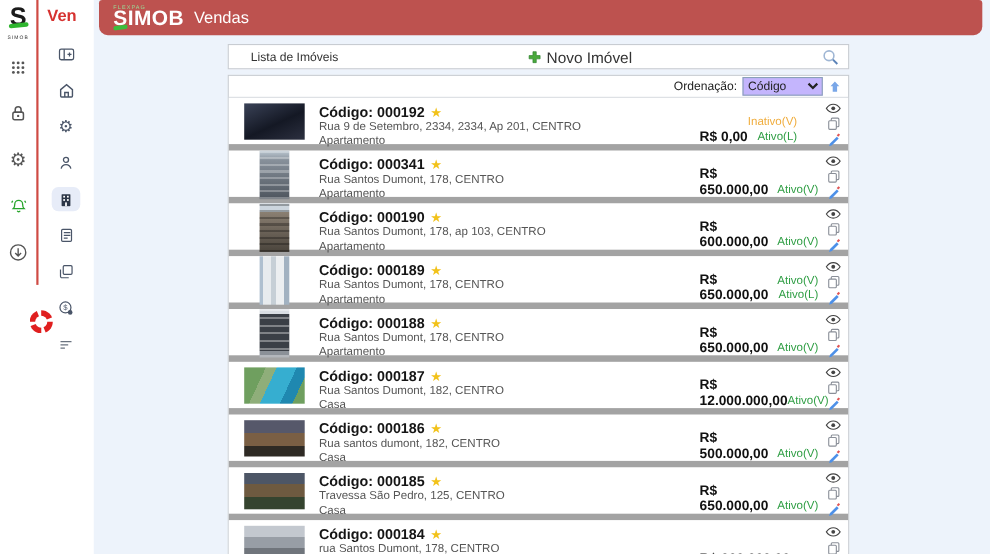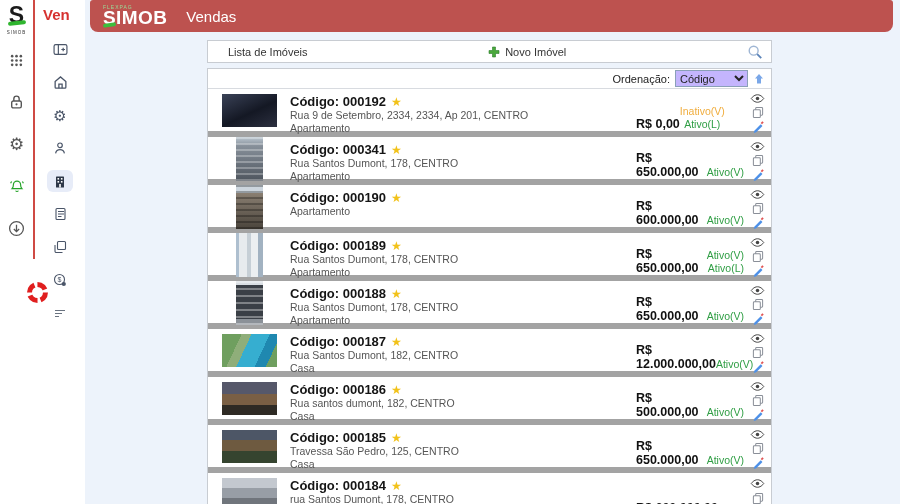--- a/index.html
+++ b/index.html
@@ -25,27 +25,27 @@
   .sb2-icons .it { width:26px; height:22px; display:flex; align-items:center; justify-content:center; border-radius:6px; cursor:pointer; }
   .sb2-icons .it.active { background:#e7ecf8; }
 
   
   .main { position:absolute; left:85px; top:0; width:815px; height:504px; background:#edf3fb; }
   .appbar { position:absolute; left:5px; top:0; width:803px; height:32px; background:#bd524f; border-radius:3px 3px 8px 8px; display:flex; align-items:center; padding-left:13px; }
   .brand-wrap { position:relative; line-height:1; }
   .brand-top { font-size:5px; color:#98dc98; letter-spacing:1px; display:block; }
   .brand { font-size:19px; font-weight:800; color:#fff; letter-spacing:.4px; position:relative; display:inline-block; line-height:16px; }
   .brand .swoosh2 { position:absolute; left:0; bottom:0; width:13px; height:3.5px; background:#3dbd3d; border-radius:2px; transform:rotate(-8deg); }
-  .app-title { color:#fff; font-size:15px; font-weight:500; margin-left:19px; }
+  .app-title { color:#fff; font-size:15px; font-weight:500; margin-left:9px; }
 
   
   .toolbar { position:absolute; left:122px; top:40px; width:565px; height:23px; background:#fff; border:1px solid #c8ccd2; display:flex; align-items:center; padding:0 8px; }
   .toolbar .title { font-size:11px; color:#333;margin-left:12px; }
   .toolbar .center { flex:1; display:flex; justify-content:center; align-items:center; gap:5px; cursor:pointer; }
-  .toolbar .center span { font-size:11px; color:#333; }
+  .toolbar .center span { font-size:14px; color:#333; }
 
   
   .panel { position:absolute; left:122px; top:68px; width:565px; height:452px; background:#fff; border:1px solid #c8ccd2; }
   .ordrow { height:20px; border-bottom:1px solid #d8dbe0; display:flex; justify-content:flex-end; align-items:center; gap:5px; padding-right:6px; }
   .ordrow label { font-size:11px; font-weight:normal; color:#222; }
   .ordrow select { font-size:11px; height:17px; width:73px; border:1px solid #8aa0b8; background:#c4b5fd; color:#222; }
 
   .row { height:48px; display:flex; border-bottom:6px solid #a3a3a3; background:#fff; }
   .thumb-col { width:82px; display:flex; align-items:center; justify-content:center; }
   .thumb { cursor:pointer; }
@@ -238,21 +238,21 @@
     <div class="txt-col">
       <div class="code-line">
         <span class="code">Código: 000192</span>
         <span class="star">★</span>
       </div>
       <div class="addr">Rua 9 de Setembro, 2334, 2334, Ap 201, CENTRO</div>
       <div class="ptype">Apartamento</div>
     </div>
     <div class="right-col">
       <div class="price">R$ 0,00</div>
-      <div style="display:flex;flex-direction:column;align-items:center;">
+      <div style="display:flex;flex-direction:column;align-items:flex-end;">
                 <div class="status orange">Inativo(V)</div>
                 <div class="status green">Ativo(L)</div>
               </div>
     </div>
     <div class="act-col">
       <span class="abtn">
         <svg width="15" height="11" viewBox="0 0 18 12" fill="none" stroke="#444" stroke-width="1.2">
                   <path d="M1.5 6S4.5 1.5 9 1.5 16.5 6 16.5 6 13.5 10.5 9 10.5 1.5 6 1.5 6z"></path>
                   <circle cx="9" cy="6" r="2.1" fill="#444" stroke="none"></circle>
                 </svg>
@@ -314,20 +314,21 @@
 
   <div class="row">
     <div class="thumb-col">
       <div class="thumb t190 portrait"></div>
     </div>
     <div class="txt-col">
       <div class="code-line">
         <span class="code">Código: 000190</span>
         <span class="star">★</span>
       </div>
+      <div class="addr">Rua Santos Dumont, 178, ap 103, CENTRO</div>
       <div class="ptype">Apartamento</div>
     </div>
     <div class="right-col">
       <div class="price">R$ 600.000,00</div>
       <div style="display:flex;flex-direction:column;align-items:flex-end;">
                 <div class="status green">Ativo(V)</div>
               </div>
     </div>
     <div class="act-col">
       <span class="abtn">

